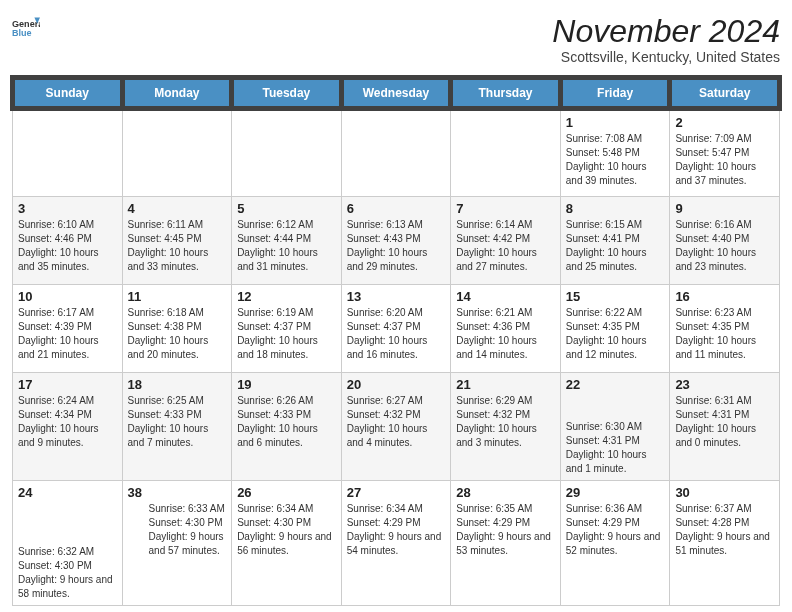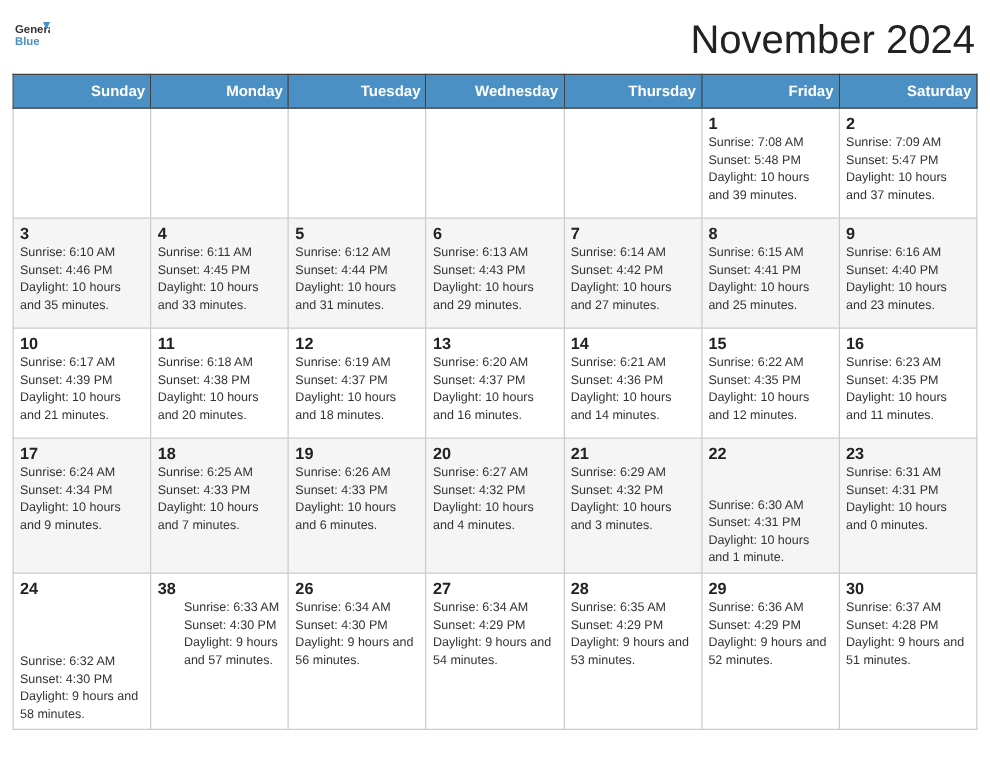--- a/index.html
+++ b/index.html
@@ -27,38 +27,39 @@
       height: 28px;
     }
     .title-area {
       text-align: right;
     }
     .month-title {
       font-size: 32px;
       font-weight: normal;
       color: #222;
       line-height: 1.1;
+      font-style: italic;
     }
     .location-title {
       font-size: 14px;
       color: #444;
     }
     .calendar-table {
       width: 100%;
       border-collapse: collapse;
       font-size: 11px;
     }
     .calendar-table th {
       background-color: #4a90c4;
       color: #fff;
       padding: 6px 4px;
-      text-align: right;
+      text-align: center;
       font-size: 12px;
       font-weight: bold;
-      border: 1px solid #404040;
+      border: 5px solid #404040;
     }
     .calendar-table td {
       border: 1px solid #ccc;
       vertical-align: top;
       padding: 4px 5px;
       width: calc(100%/7);
       min-height: 80px;
       height: 88px;
       background: #fff;
     }
@@ -86,20 +87,21 @@
 <div class="header-area">
   <div class="logo">
     <svg class="logo-icon" viewBox="0 0 40 40" xmlns="http://www.w3.org/2000/svg">
       <text x="0" y="18" font-size="13" font-weight="bold" fill="#333">General</text>
       <text x="0" y="32" font-size="13" font-weight="bold" fill="#4a90c4">Blue</text>
       <polygon points="32,5 40,5 36,14" fill="#4a90c4"></polygon>
     </svg>
   </div>
   <div class="title-area">
     <div class="month-title">November 2024</div>
+    <div class="location-title">Scottsville, Kentucky, United States</div>
   </div>
 </div>
 
 <table class="calendar-table">
   <thead>
     <tr id="weekday-header">
         <th>Sunday</th>
         <th>Monday</th>
         <th>Tuesday</th>
         <th>Wednesday</th>

